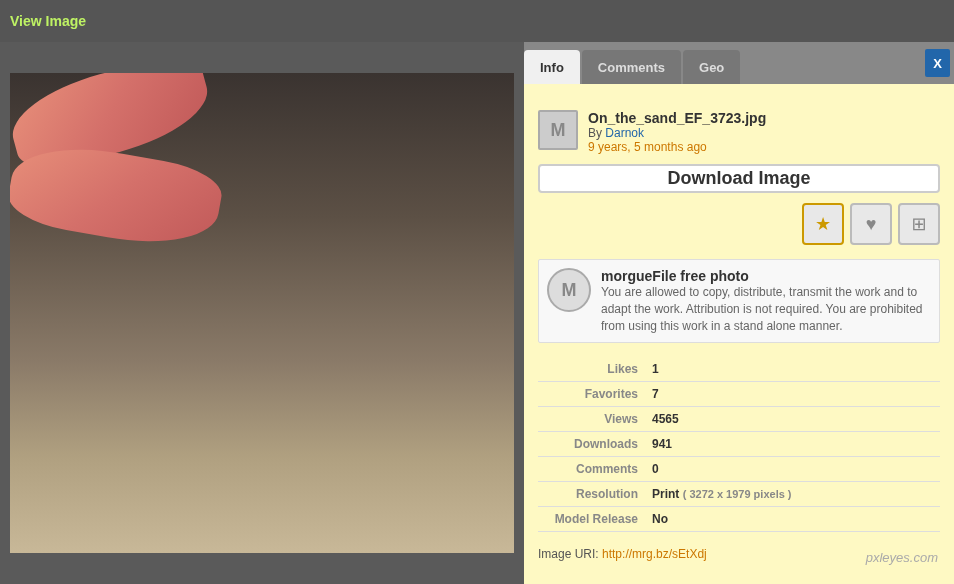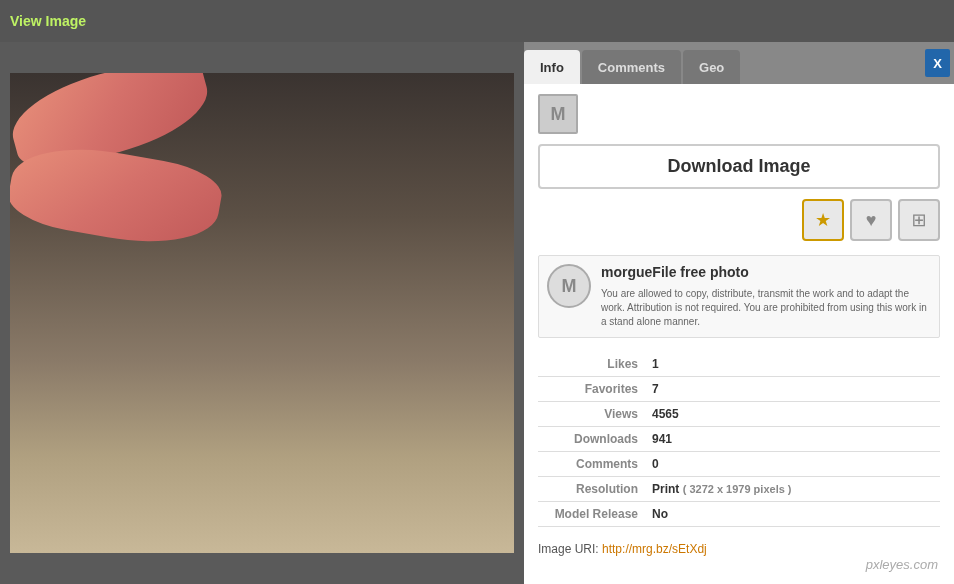--- a/index.html
+++ b/index.html
@@ -87,24 +87,25 @@
       background: linear-gradient(135deg, #e8907a, #d4706a, #c05858);
       top: 300px;
       left: 200px;
       transform: rotate(10deg);
       border-radius: 50% 30% 50% 30%;
     }
 
     
     .info-panel {
       flex: 1;
-      background: #ffffff;
+      background: #fef9c3;
       display: flex;
       flex-direction: column;
       overflow: hidden;
+      gap: 16px;
     }
 
     
     .tabs {
       display: flex;
       background: #888;
       height: 42px;
       align-items: flex-end;
     }
 
@@ -196,21 +197,21 @@
 
     .file-time {
       font-size: 12px;
       color: #cc7700;
     }
 
     
     .download-btn {
       display: block;
       width: 100%;
-      padding: 10px;
+      padding: 2px;
       background: white;
       border: 2px solid #ccc;
       border-radius: 4px;
       text-align: center;
       font-size: 18px;
       font-weight: bold;
       color: #333;
       cursor: pointer;
       margin-bottom: 10px;
     }
@@ -273,24 +274,23 @@
       flex: 1;
     }
 
     .license-title {
       font-size: 14px;
       font-weight: bold;
       color: #333;
     }
 
     .license-desc {
-      font-size: 10px;
+      font-size: 12px;
       color: #666;
       line-height: 1.4;
-      margin-top: 7px;
     }
 
     
     .stats-table {
       width: 100%;
       border-collapse: collapse;
       margin-bottom: 12px;
     }
 
     .stats-table tr {
@@ -324,21 +324,21 @@
     }
 
     .uri-section a {
       color: #cc7700;
       text-decoration: none;
     }
 
     
     .watermark {
       position: absolute;
-      bottom: 12px;
+      bottom: 19px;
       right: 16px;
       color: #aaa;
       font-size: 13px;
       font-style: italic;
       margin-left: 6px;
     }
 
     .resolution-text {
       color: #888;
       font-size: 11px;
@@ -369,20 +369,28 @@
       <div class="tab active">Info</div>
       <div class="tab">Comments</div>
       <div class="tab">Geo</div>
       <div class="tab-close">X</div>
     </div>
 
     <div class="info-content">
 
       <div class="file-header">
         <div class="avatar-m">M</div>
+        <div class="file-meta">
+          <div class="file-name">On_the_sand_EF_3723.jpg</div>
+          <div class="file-by">
+            <span>By</span>
+            <a>Darnok</a>
+          </div>
+          <div class="file-time">9 years, 5 months ago</div>
+        </div>
       </div>
 
       <button class="download-btn">Download Image</button>
 
       <div class="action-buttons">
         <div class="action-btn gold">★</div>
         <div class="action-btn">♥</div>
         <div class="action-btn">⊞</div>
       </div>
 

